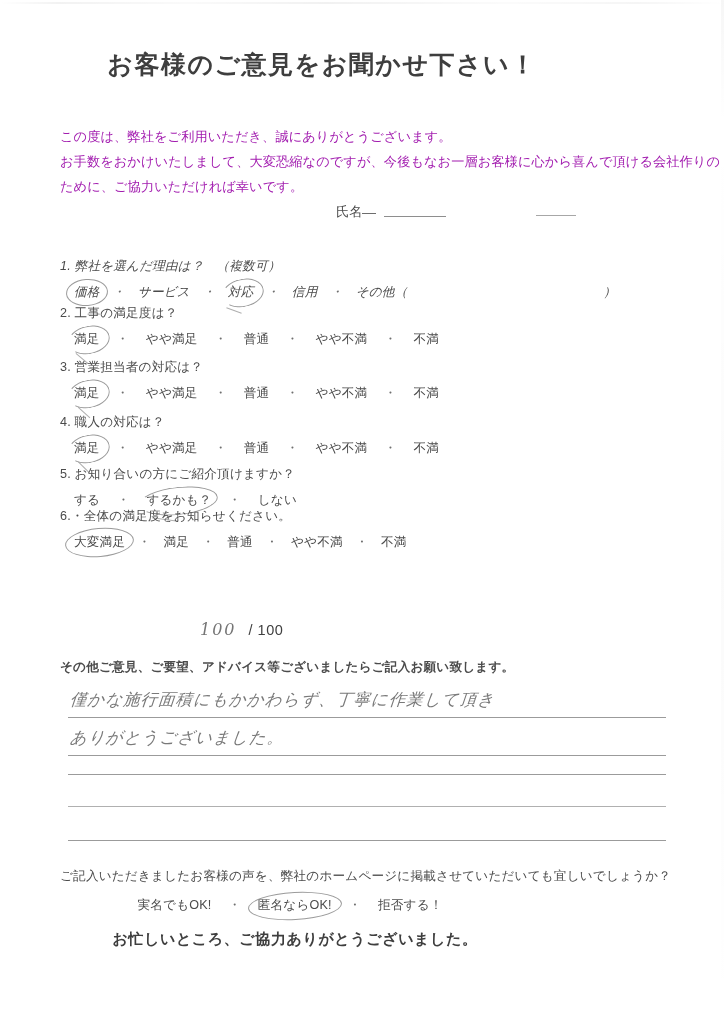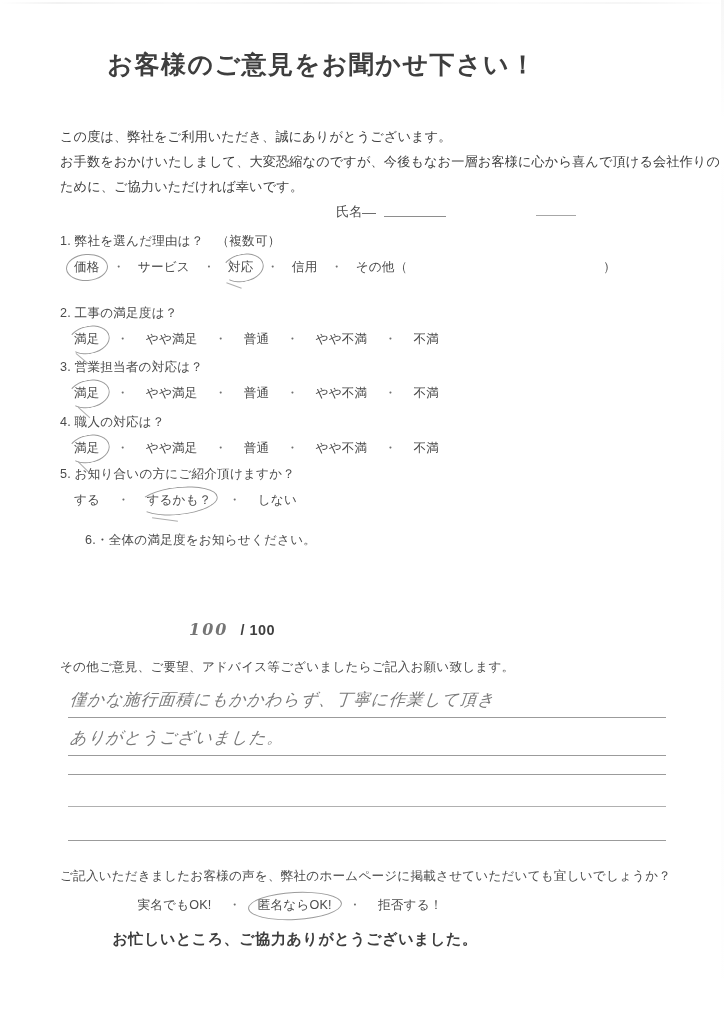--- a/index.html
+++ b/index.html
@@ -64,21 +64,21 @@
   }
 
   
   .intro {
     position: absolute;
     top: 124px;
     left: 60px;
     width: 620px;
     font-size: 13.2px;
     line-height: 25px;
-    color: #404040;
+    color: #a21caf;
     letter-spacing: 0.1px;
   }
   .intro div { white-space: nowrap; }
 
   
   .nameline {
     position: absolute;
     top: 203px;
     left: 336px;
     font-size: 13.2px;
@@ -164,25 +164,24 @@
     width: 16px;
     height: 0;
     border-bottom: 1.2px solid #9a9a9a;
     opacity: .8;
   }
 
   
   .score {
     position: absolute;
     top: 620px;
-    left: 189px;
+    left: 200px;
     font-size: 14px;
     color: #4b4b4b;
     white-space: nowrap;
-    font-weight: bold;
   }
   .score .hand {
     font-family: "DejaVu Serif", serif;
     font-style: italic;
     font-size: 16px;
     letter-spacing: 2px;
     color: #757575;
     margin-right: 12px;
   }
   .score .printed {
@@ -193,20 +192,21 @@
 
   
   .comment-label {
     position: absolute;
     top: 659px;
     left: 60px;
     font-size: 12.6px;
     color: #4b4b4b;
     white-space: nowrap;
     letter-spacing: .2px;
+    font-weight: bold;
   }
   .hand-line {
     position: absolute;
     left: 70px;
     width: 596px;
     font-family: "DejaVu Serif", serif;
     font-style: italic;
     font-size: 16.5px;
     color: #6e6e6e;
     letter-spacing: 1px;
@@ -271,21 +271,21 @@
     <div>お手数をおかけいたしまして、大変恐縮なのですが、今後もなお一層お客様に心から喜んで頂ける会社作りの</div>
     <div>ために、ご協力いただければ幸いです。</div>
   </div>
 
   <div class="nameline">
     <span>氏名</span><span class="ul-short"></span>
   </div>
   <div class="rule-a"></div>
   <div class="rule-b"></div>
 
-  <div class="q" style="top:233px;">
+  <div class="q" style="top:258px;font-style:italic;">
     <div class="qtext">
       <span>1.</span>
       <span>弊社を選んだ理由は？　（複数可）</span>
     </div>
     <div class="opts">
       <span class="opt"><span>価格</span><span class="circ full"></span></span>
       <span class="sep">・</span>
       <span class="opt"><span>サービス</span></span>
       <span class="sep">・</span>
       <span class="opt"><span>対応</span><span class="circ open"></span><span class="tail" style="left:-2px;bottom:-10px;transform:rotate(20deg);"></span></span>
@@ -358,23 +358,34 @@
     </div>
     <div class="opts">
       <span class="opt"><span>する</span></span>
       <span class="sep wide">・</span>
       <span class="opt"><span>するかも？</span><span class="circ open" style="left:-7px;right:-7px;transform:rotate(-6deg);"></span><span class="tail" style="left:6px;bottom:-11px;transform:rotate(8deg);width:26px;"></span></span>
       <span class="sep wide">・</span>
       <span class="opt"><span>しない</span></span>
     </div>
   </div>
 
-  <div class="q" style="top:532px;margin-left:25px;">
+  <div class="q" style="top:508px;">
     <div class="qtext">
       <span>6.・</span><span>全体の満足度をお知らせください。</span>
+    </div>
+    <div class="opts">
+      <span class="opt"><span>大変満足</span><span class="circ full" style="left:-9px;right:-9px;top:-6px;bottom:-6px;transform:rotate(-5deg);"></span></span>
+      <span class="sep">・</span>
+      <span class="opt"><span>満足</span></span>
+      <span class="sep">・</span>
+      <span class="opt"><span>普通</span></span>
+      <span class="sep">・</span>
+      <span class="opt"><span>やや不満</span></span>
+      <span class="sep">・</span>
+      <span class="opt"><span>不満</span></span>
     </div>
   </div>
 
   <div class="score">
     <span class="hand">100</span><span class="printed">/  100</span>
   </div>
 
   <div class="comment-label">その他ご意見、ご要望、アドバイス等ございましたらご記入お願い致します。</div>
 
   <div class="hand-line" style="top:689px;">僅かな施行面積にもかかわらず、丁寧に作業して頂き</div>

